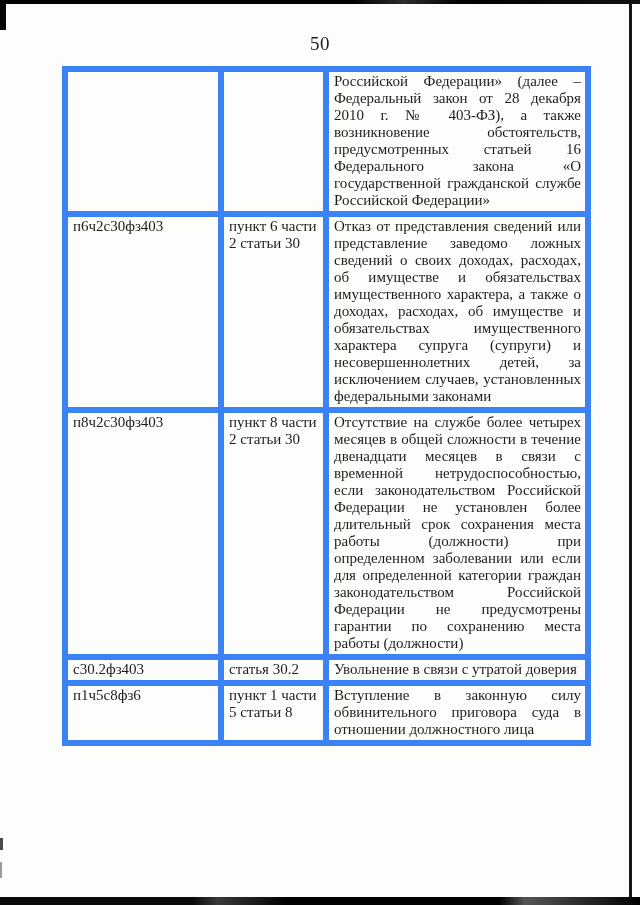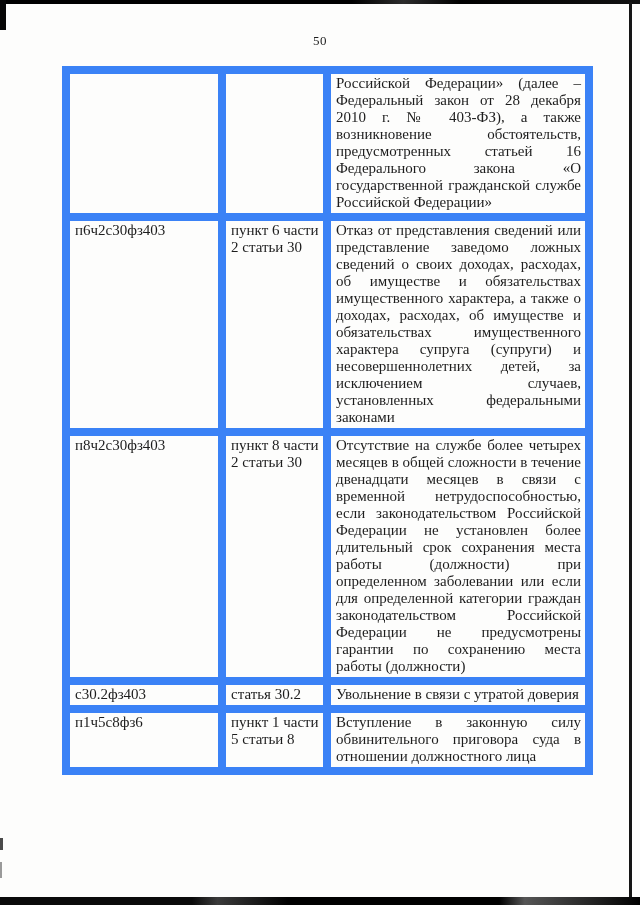--- a/index.html
+++ b/index.html
@@ -10,34 +10,34 @@
     background: #fdfdfc;
     overflow: hidden;
     font-family: "Liberation Serif", "DejaVu Serif", serif;
     color: #1d1d1d;
   }
   .pageno {
     position: absolute;
     top: 33px; left: 0;
     width: 100%;
     text-align: center;
-    font-size: 13px;
+    font-size: 19px;
     letter-spacing: 0.5px;
   }
   table.codes {
     position: absolute;
     top: 66px; left: 62px;
     width: 523px;
     border-collapse: collapse;
     table-layout: fixed;
     font-size: 15px;
     line-height: 17px;
   }
   table.codes td {
-    border: 8px solid #3b82f6;
+    border: 6px solid #3b82f6;
     vertical-align: top;
     padding: 1px 4px 2px 5px;
     overflow: hidden;
   }
   td.code { }
   td.ref  { white-space: pre-line; padding-left: 6px; }
   td.desc { text-align: justify; padding: 1px 5px 2px 6px; }
   td.section {
     font-weight: bold;
     text-align: center;

